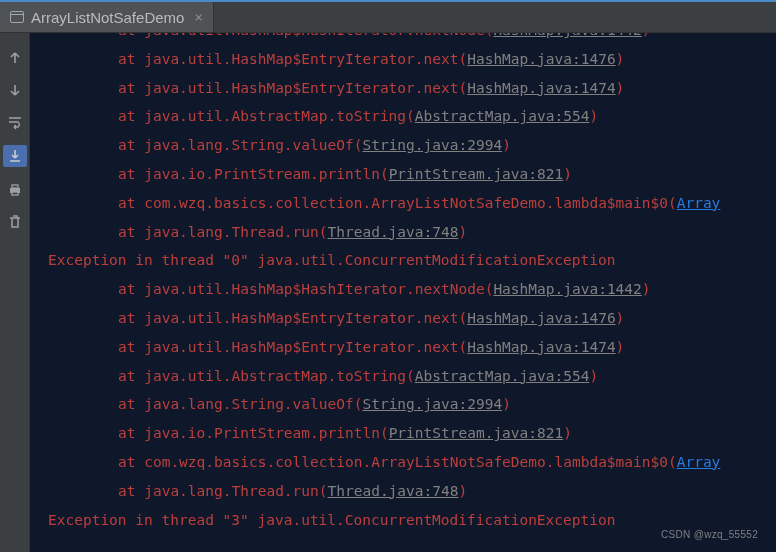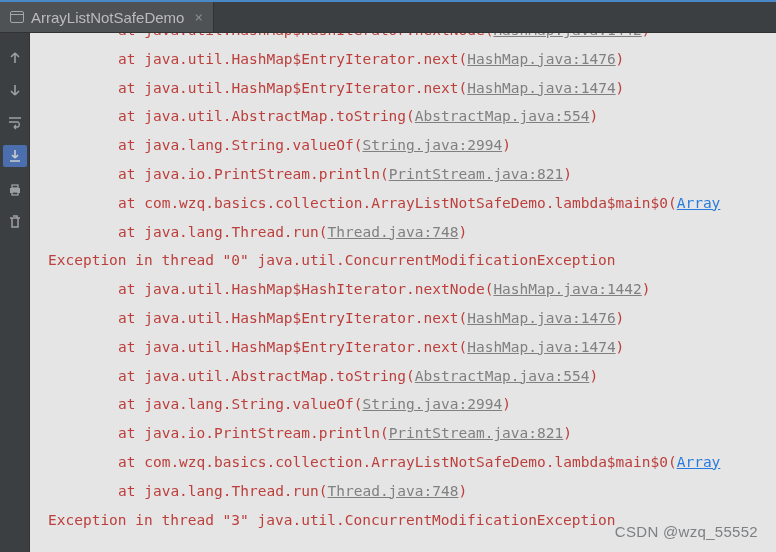--- a/index.html
+++ b/index.html
@@ -63,21 +63,21 @@
 }
 .gbtn.active {
   background: #4b6eaf;
   border-radius: 2px;
   width: 24px; height: 22px;
   color: #c8cdd1;
 }
 .gbtn svg { width: 16px; height: 16px; }
 .console {
   flex: 1;
-  background: #e5e5e5;
+  background: #0f172a;
   padding: 2px 0 0 18px;
   overflow: hidden;
   line-height: 28.8px;
   white-space: pre;
   color: #bc3f3c;
 }
 .console .line { display: block; }
 .at { padding-left: 70px; }
 .link {
   color: #287bde;
@@ -87,21 +87,21 @@
 }
 .graylink {
   color: #808080;
   text-decoration: underline;
 }
 .watermark {
   position: absolute;
   right: 18px;
   bottom: 12px;
   color: #7d8184;
-  font-size: 15px;
+  font-size: 10px;
   font-family: sans-serif;
   letter-spacing: 0.3px;
 }
 </style>
 </head>
 <body>
 
 <div class="tab-bar">
   <div class="tab">
     <span class="tab-icon"></span>

